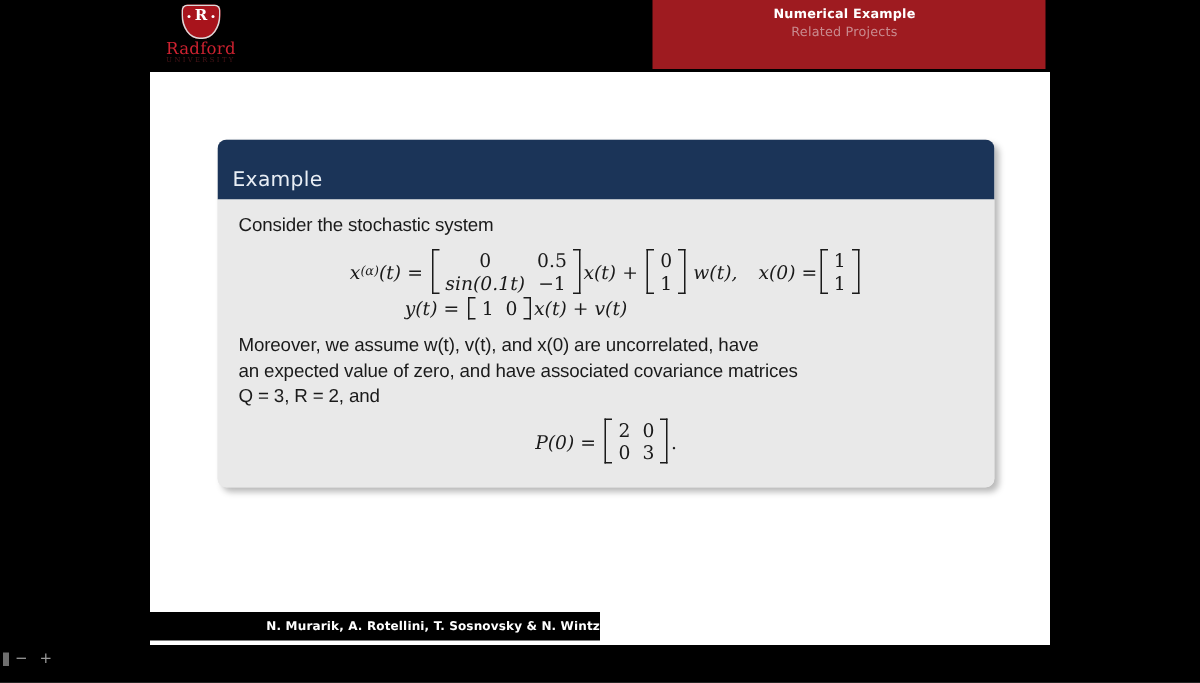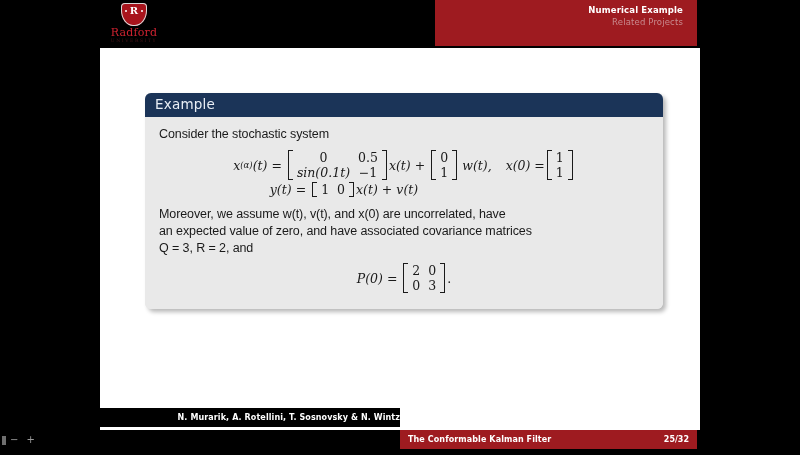--- a/index.html
+++ b/index.html
@@ -82,21 +82,21 @@
   .nav-left {
     position: absolute;
     left: 180px; top: 5px;
     width: 248px;
     text-align: right;
   }
   .nav-right {
     position: absolute;
     left: 443px; top: 5px;
     width: 240px;
-    text-align: right;
+    text-align: center;
   }
   .nav-item {
     font-family: "DejaVu Sans", sans-serif;
     font-size: 8.5px;
     line-height: 11.5px;
     color: #8f8f8f;
     letter-spacing: 0.15px;
     white-space: nowrap;
   }
   .nav-item.active {
@@ -122,21 +122,21 @@
     border-radius: 6px;
     box-shadow: 3px 3px 4px rgba(0,0,0,0.28);
     overflow: hidden;
     background: #e8e8e8;
   }
   .block-title {
     background: #1b3458;
     color: #e9eef5;
     font-family: "DejaVu Sans", sans-serif;
     font-size: 13.5px;
-    padding: 3px 10px 5px 10px;
+    padding: 19px 10px 5px 10px;
     letter-spacing: 0.2px;
   }
   .block-body {
     background: #e9e9e9;
     padding: 9px 14px 14px 14px;
     color: #1a1a1a;
   }
   .para {
     font-family: Liberation Sans, sans-serif;
     font-size: 12.5px;
@@ -405,22 +405,18 @@
             <span class="up">.</span>
           </span>
         </div>
 
       </div>
     </div>
   </div>
 
   <div class="footer"></div>
   <div class="footer-authors">N. Murarik, A. Rotellini, T. Sosnovsky &amp; N. Wintz</div>
-  <div class="footer-title">
-    <span class="footer-title-text">The Conformable Kalman Filter</span>
-    <span class="footer-page">25/32</span>
-  </div>
 
   <div class="zoomctl">
     <span class="handle"></span><span class="minus">−</span><span class="plus">+</span>
   </div>
 
 </div>
 
 </body></html>

